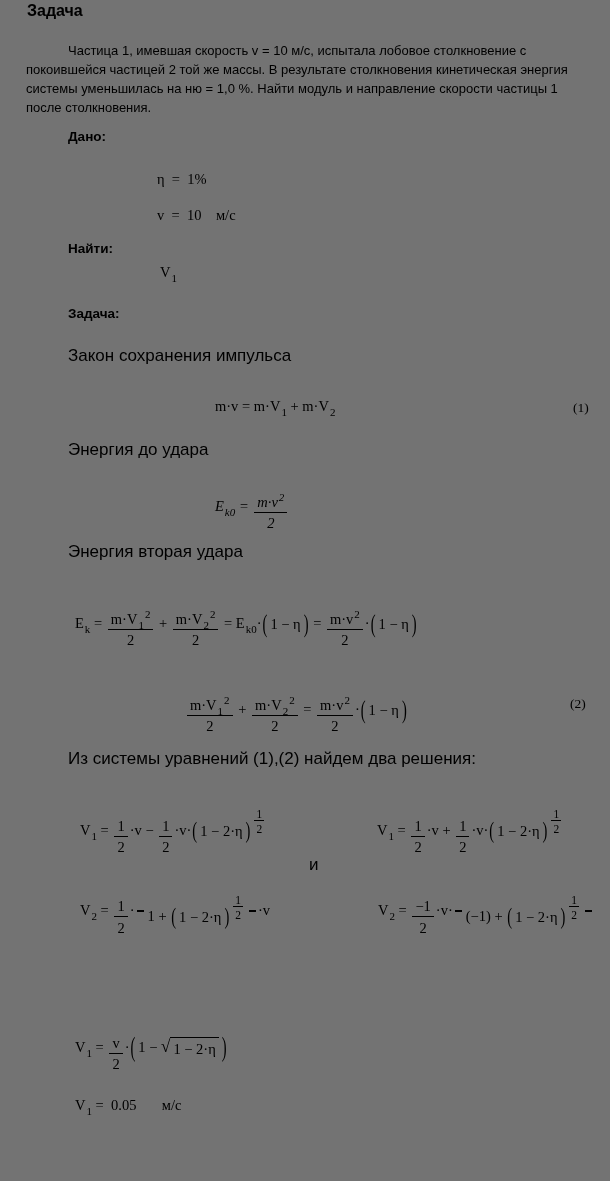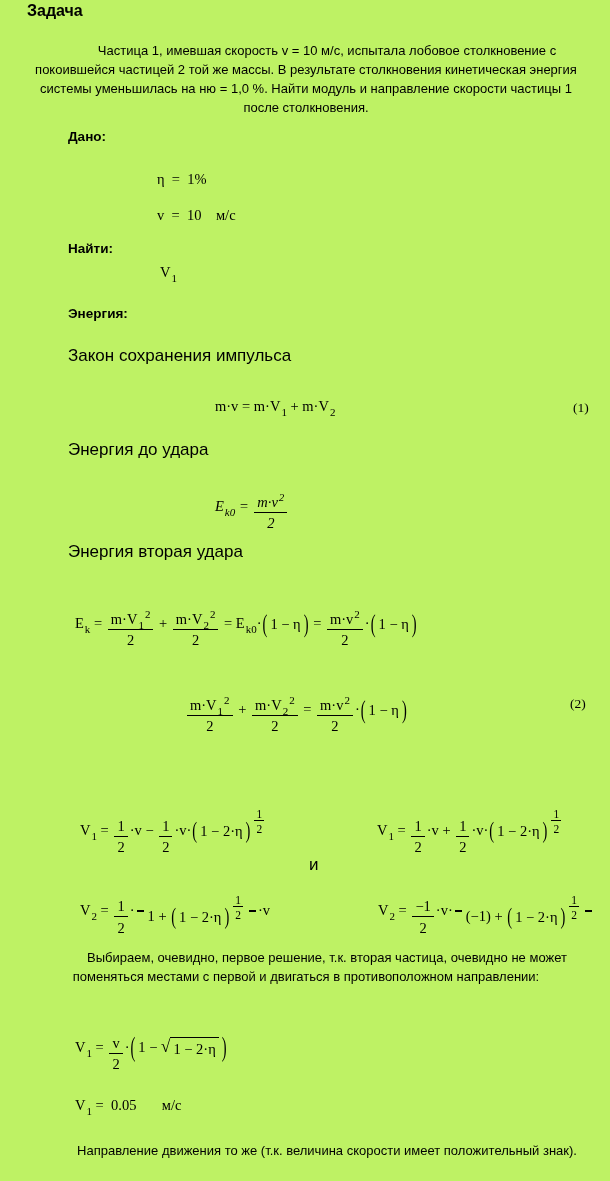--- a/index.html
+++ b/index.html
@@ -1,19 +1,19 @@
 <!DOCTYPE html>
 <html><head>
 <meta charset="utf-8">
 <style>
   html,body{margin:0;padding:0;background:#ffffff;}
-  #page{position:relative;width:610px;height:1181px;background:#bef264;color:#000;
+  #page{position:relative;width:610px;height:1181px;background:#737373;color:#000;
         font-family:"Liberation Sans",sans-serif;overflow:hidden;}
 
-  .para{position:absolute;margin:0;font-size:13px;line-height:19px;text-indent:42px;color:#000;text-align:center;}
+  .para{position:absolute;margin:0;font-size:13px;line-height:19px;text-indent:42px;color:#000;}
   .txt{position:absolute;font-size:17px;color:#000;}
   .hdr{position:absolute;font-size:13.5px;font-weight:bold;color:#000;}
   #title{position:absolute;margin:0;font-size:16px;font-weight:bold;color:#000;}
   .eqlabel{position:absolute;font-family:"Liberation Serif",serif;font-size:13.5px;color:#000;}
 
   
   .formula{position:absolute;font-family:"Liberation Serif",serif;font-size:14.5px;color:#000;}
   .formula span{display:inline-block;vertical-align:middle;white-space:pre;}
   .msub{font-size:11px;transform:translateY(5px);margin-left:1px;}
   .msup{font-size:11px;transform:translateY(-6px);margin-left:1px;}
@@ -70,41 +70,40 @@
 
   <p id="para1" class="para">Частица 1, имевшая скорость v = 10 м/с, испытала лобовое столкновение с покоившейся частицей 2 той же массы. В результате столкновения кинетическая энергия системы уменьшилась на ню = 1,0 %. Найти модуль и направление скорости частицы 1 после столкновения.</p>
 
   <div id="dano" class="hdr">Дано:</div>
   <div id="f-eta" class="formula"><span class="mtxt">η  =  1%</span></div>
   <div id="f-v" class="formula"><span class="mtxt">v  =  10    м/с</span></div>
 
   <div id="naiti" class="hdr">Найти:</div>
   <div id="f-find" class="formula"><span class="mtxt">V</span><span class="msub">1</span></div>
 
-  <div id="reshenie" class="hdr">Энергия:</div>
+  <div id="reshenie" class="hdr">Задача:</div>
 
   <div id="law" class="txt">Закон сохранения импульса</div>
   <div id="f-eq1" class="formula"><span class="mtxt">m·v = m·V</span><span class="msub">1</span><span class="mtxt"> + m·V</span><span class="msub">2</span></div>
   <div id="eq1-label" class="eqlabel">(1)</div>
 
   <div id="energy-before" class="txt">Энергия до удара</div>
   <div id="f-ek0" class="formula"><span class="mtxt">E</span><span class="msub">k0</span><span class="mtxt"> = </span><span class="mfrac"><span class="mnum"><span class="mtxt">m·v</span><span class="msup">2</span></span><span class="mden"><span class="mtxt">2</span></span></span></div>
 
   <div id="energy-after" class="txt">Энергия вторая удара</div>
   <div id="f-ekfull" class="formula"><span class="mtxt">E</span><span class="msub">k</span><span class="mtxt"> = </span><span class="mfrac"><span class="mnum"><span class="mtxt">m·V</span><span class="msub">1</span><span class="msup">2</span></span><span class="mden"><span class="mtxt">2</span></span></span><span class="mtxt"> + </span><span class="mfrac"><span class="mnum"><span class="mtxt">m·V</span><span class="msub">2</span><span class="msup">2</span></span><span class="mden"><span class="mtxt">2</span></span></span><span class="mtxt"> = E</span><span class="msub">k0</span><span class="mtxt">·</span><span class="mparen" style="transform: scaleY(1.8);">(</span><span class="mgc"><span class="mtxt">1 − η</span></span><span class="mparen" style="transform: scaleY(1.8);">)</span><span class="mtxt"> = </span><span class="mfrac"><span class="mnum"><span class="mtxt">m·v</span><span class="msup">2</span></span><span class="mden"><span class="mtxt">2</span></span></span><span class="mtxt">·</span><span class="mparen" style="transform: scaleY(1.8);">(</span><span class="mgc"><span class="mtxt">1 − η</span></span><span class="mparen" style="transform: scaleY(1.8);">)</span></div>
 
   <div id="f-eq2" class="formula"><span class="mfrac"><span class="mnum"><span class="mtxt">m·V</span><span class="msub">1</span><span class="msup">2</span></span><span class="mden"><span class="mtxt">2</span></span></span><span class="mtxt"> + </span><span class="mfrac"><span class="mnum"><span class="mtxt">m·V</span><span class="msub">2</span><span class="msup">2</span></span><span class="mden"><span class="mtxt">2</span></span></span><span class="mtxt"> = </span><span class="mfrac"><span class="mnum"><span class="mtxt">m·v</span><span class="msup">2</span></span><span class="mden"><span class="mtxt">2</span></span></span><span class="mtxt">·</span><span class="mparen" style="transform: scaleY(1.8);">(</span><span class="mgc"><span class="mtxt">1 − η</span></span><span class="mparen" style="transform: scaleY(1.8);">)</span></div>
   <div id="eq2-label" class="eqlabel">(2)</div>
 
+  <div id="two-sol" class="txt">Из системы уравнений (1),(2) найдем два решения:</div>
 
   <div id="f-s1v1" class="formula"><span class="mtxt">V</span><span class="msub">1</span><span class="mtxt"> = </span><span class="mfrac"><span class="mnum"><span class="mtxt">1</span></span><span class="mden"><span class="mtxt">2</span></span></span><span class="mtxt">·v − </span><span class="mfrac"><span class="mnum"><span class="mtxt">1</span></span><span class="mden"><span class="mtxt">2</span></span></span><span class="mtxt">·v·</span><span class="mparen" style="transform: scaleY(1.6);">(</span><span class="mgc"><span class="mtxt">1 − 2·η</span></span><span class="mparen" style="transform: scaleY(1.6);">)</span><span class="mpow"><span class="mfrac"><span class="mnum"><span class="mtxt">1</span></span><span class="mden"><span class="mtxt">2</span></span></span></span></div>
   <div id="f-s2v1" class="formula"><span class="mtxt">V</span><span class="msub">1</span><span class="mtxt"> = </span><span class="mfrac"><span class="mnum"><span class="mtxt">1</span></span><span class="mden"><span class="mtxt">2</span></span></span><span class="mtxt">·v + </span><span class="mfrac"><span class="mnum"><span class="mtxt">1</span></span><span class="mden"><span class="mtxt">2</span></span></span><span class="mtxt">·v·</span><span class="mparen" style="transform: scaleY(1.6);">(</span><span class="mgc"><span class="mtxt">1 − 2·η</span></span><span class="mparen" style="transform: scaleY(1.6);">)</span><span class="mpow"><span class="mfrac"><span class="mnum"><span class="mtxt">1</span></span><span class="mden"><span class="mtxt">2</span></span></span></span></div>
   <div id="and-word" class="txt">и</div>
   <div id="f-s1v2" class="formula"><span class="mtxt">V</span><span class="msub">2</span><span class="mtxt"> = </span><span class="mfrac"><span class="mnum"><span class="mtxt">1</span></span><span class="mden"><span class="mtxt">2</span></span></span><span class="mtxt">·</span><span class="mbrk"><span class="mbrk-l"></span><span class="mbrk-c"><span class="mtxt">1 + </span><span class="mparen" style="transform: scaleY(1.6);">(</span><span class="mgc"><span class="mtxt">1 − 2·η</span></span><span class="mparen" style="transform: scaleY(1.6);">)</span><span class="mpow"><span class="mfrac"><span class="mnum"><span class="mtxt">1</span></span><span class="mden"><span class="mtxt">2</span></span></span></span></span><span class="mbrk-r"></span></span><span class="mtxt">·v</span></div>
   <div id="f-s2v2" class="formula"><span class="mtxt">V</span><span class="msub">2</span><span class="mtxt"> = </span><span class="mfrac"><span class="mnum"><span class="mtxt">−1</span></span><span class="mden"><span class="mtxt">2</span></span></span><span class="mtxt">·v·</span><span class="mbrk"><span class="mbrk-l"></span><span class="mbrk-c"><span class="mtxt">(−1) + </span><span class="mparen" style="transform: scaleY(1.6);">(</span><span class="mgc"><span class="mtxt">1 − 2·η</span></span><span class="mparen" style="transform: scaleY(1.6);">)</span><span class="mpow"><span class="mfrac"><span class="mnum"><span class="mtxt">1</span></span><span class="mden"><span class="mtxt">2</span></span></span></span></span><span class="mbrk-r"></span></span></div>
 
-  <p id="para2" class="para">Выбираем, очевидно, первое решение, т.к. вторая частица, очевидно не может поменяться местами с первой и двигаться в противоположном направлении:</p>
 
   <div id="f-final" class="formula"><span class="mtxt">V</span><span class="msub">1</span><span class="mtxt"> = </span><span class="mfrac"><span class="mnum"><span class="mtxt">v</span></span><span class="mden"><span class="mtxt">2</span></span></span><span class="mtxt">·</span><span class="mparen" style="transform: scaleY(1.9);">(</span><span class="mgc"><span class="mtxt">1 − </span><span class="msqrt"><span class="mrad">√</span><span class="msqc"><span class="mtxt">1 − 2·η</span></span></span></span><span class="mparen" style="transform: scaleY(1.9);">)</span></div>
   <div id="f-result" class="formula"><span class="mtxt">V</span><span class="msub">1</span><span class="mtxt"> =  0.05       м/с</span></div>
 
-  <p id="para3" class="para">Направление движения то же (т.к. величина скорости имеет положительный знак).</p>
 </div>
 
 </body></html>

